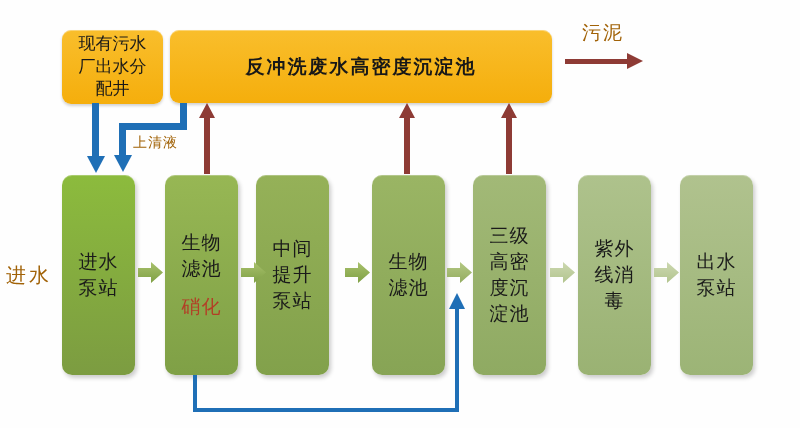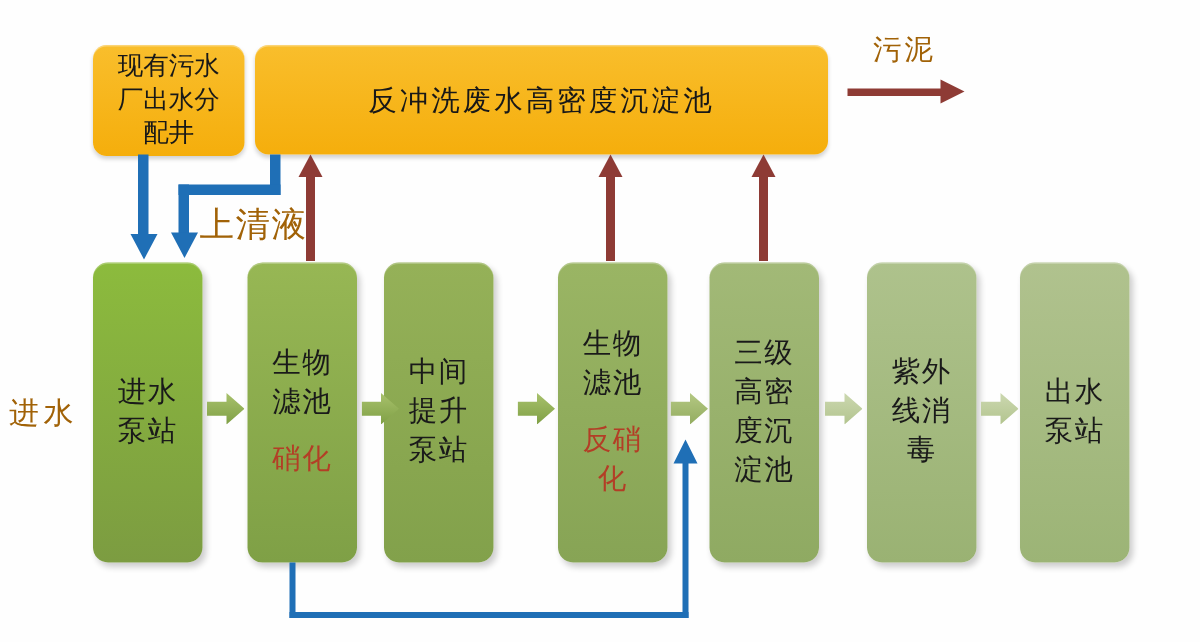--- a/index.html
+++ b/index.html
@@ -23,21 +23,21 @@
     background: linear-gradient(#f9be2c, #f5ae0c);
     border-radius: 9px;
     box-shadow: 0 2px 3px rgba(0,0,0,0.18), inset 0 1px 0 rgba(255,255,255,0.35);
     display: flex;
     align-items: center;
     justify-content: center;
     text-align: center;
     color: #181818;
   }
   .obox-well   { left: 62px;  top: 30px; width: 101px; height: 74px; font-size: 17px; line-height: 1.32; text-align: center; }
-  .obox-bwash  { left: 170px; top: 30px; width: 382px; height: 73px; font-size: 19px; letter-spacing: 2px; }
+  .obox-bwash  { left: 170px; top: 30px; width: 382px; height: 73px; font-size: 19px; letter-spacing: 2px; font-weight: bold; }
   .obox-sludge { left: 648px; top: 30px; width: 115px; height: 72px; font-size: 19px; letter-spacing: 1px; }
 
   
   .gbox {
     position: absolute;
     top: 175px;
     width: 73px;
     height: 200px;
     border-radius: 10px;
     box-shadow: 2px 3px 4px rgba(0,0,0,0.20), inset 0 1px 0 rgba(255,255,255,0.25);
@@ -80,21 +80,21 @@
   .dred { background: #8e3b35; }
   .tri  { position: absolute; width: 0; height: 0; }
   .tri-down-blue { border-left: 9px solid transparent; border-right: 9px solid transparent; border-top: 17px solid #1f6fb6; }
   .tri-up-blue   { border-left: 8px solid transparent; border-right: 8px solid transparent; border-bottom: 16px solid #1f6fb6; }
   .tri-up-dred   { border-left: 8px solid transparent; border-right: 8px solid transparent; border-bottom: 15px solid #8e3b35; }
   .tri-right-dred{ border-top: 8px solid transparent; border-bottom: 8px solid transparent; border-left: 16px solid #8e3b35; }
 
   
   .lbl { position: absolute; color: #a16207; }
   .lbl-influent    { left: 6px;  top: 262px; width: 52px; font-size: 20px; letter-spacing: 3px; }
-  .lbl-supernatant { left: 133px; top: 134px; font-size: 23px; letter-spacing: 1px; }
+  .lbl-supernatant { left: 133px; top: 134px; font-size: 14px; letter-spacing: 1px; }
   .lbl-sludge      { left: 563px; top: 20px; width: 80px; font-size: 19px; text-align: center; letter-spacing: 2px; }
 </style>
 </head>
 <body>
 
 <div class="canvas">
 
   <div class="obox obox-well pre">现有污水
 厂出水分
 配井</div>
@@ -141,22 +141,20 @@
 
   <div class="gbox pb3">
     <span class="pre">中间
 提升
 泵站</span>
   </div>
 
   <div class="gbox pb4">
     <span class="pre">生物
 滤池</span>
-    <span class="pre sub">反硝
-化</span>
   </div>
 
   <div class="gbox pb6">
     <span class="pre">紫外
 线消
 毒</span>
   </div>
 
   <div class="gbox pb5">
     <span class="pre">三级

